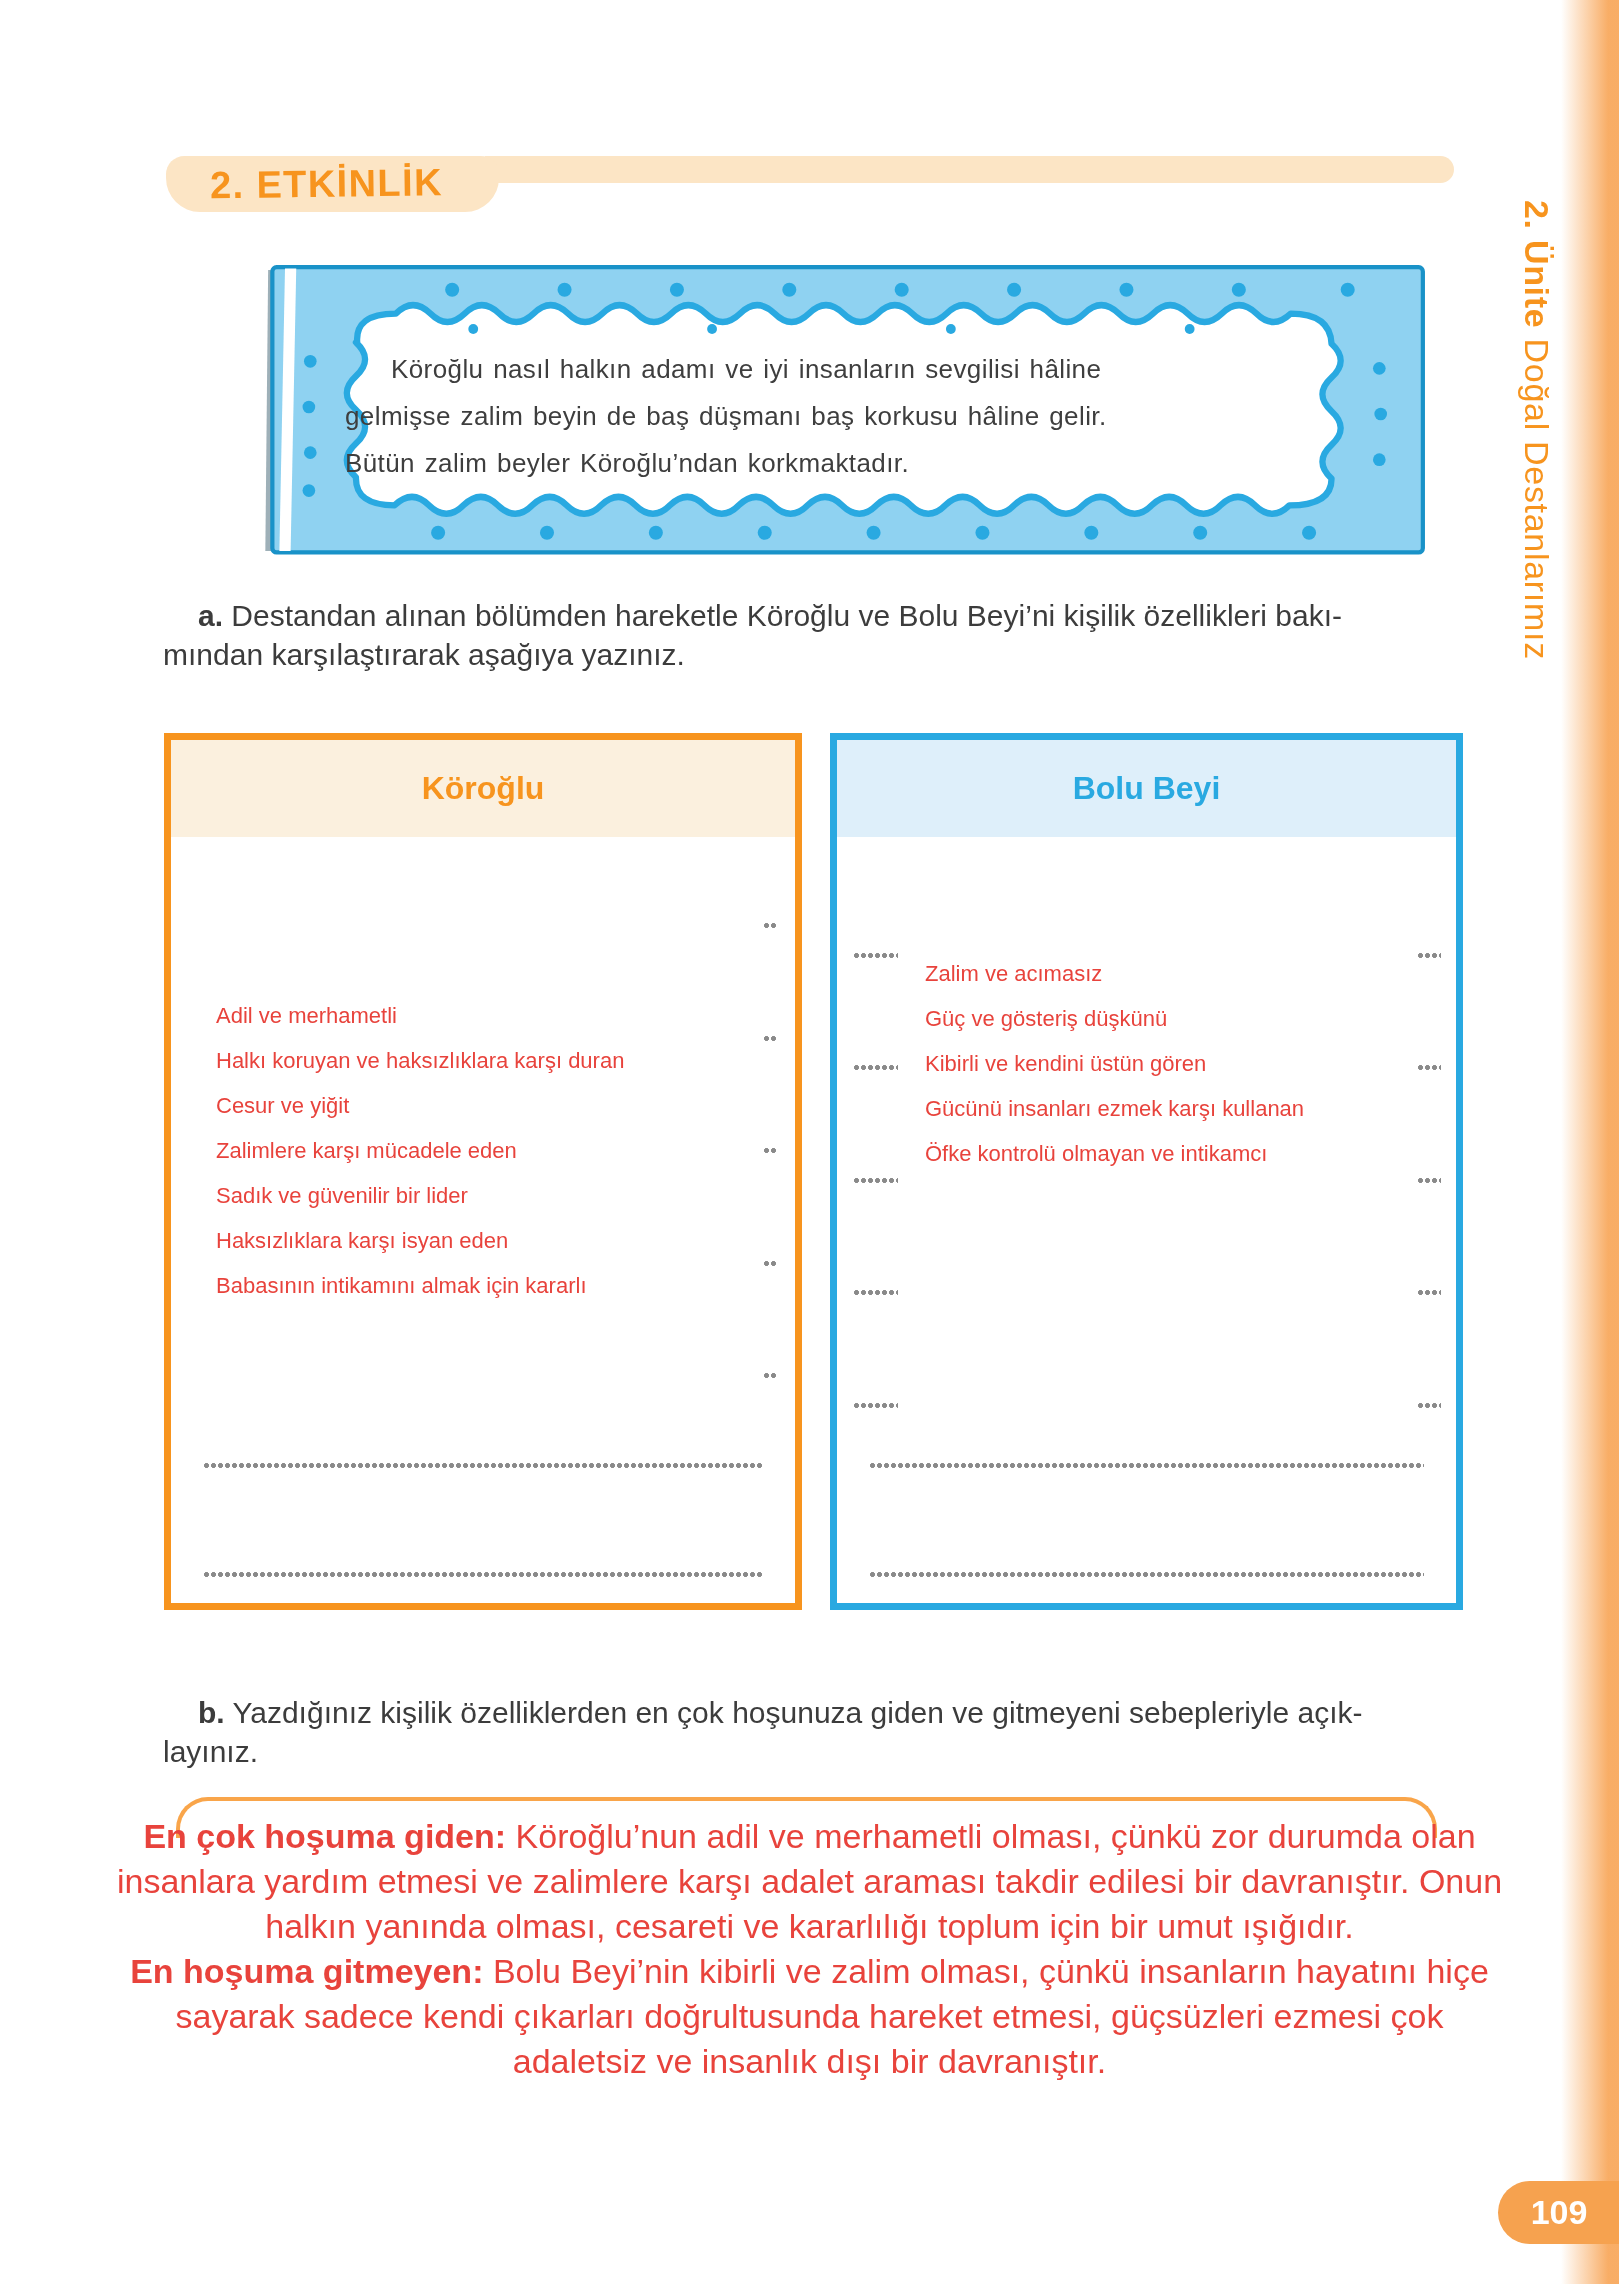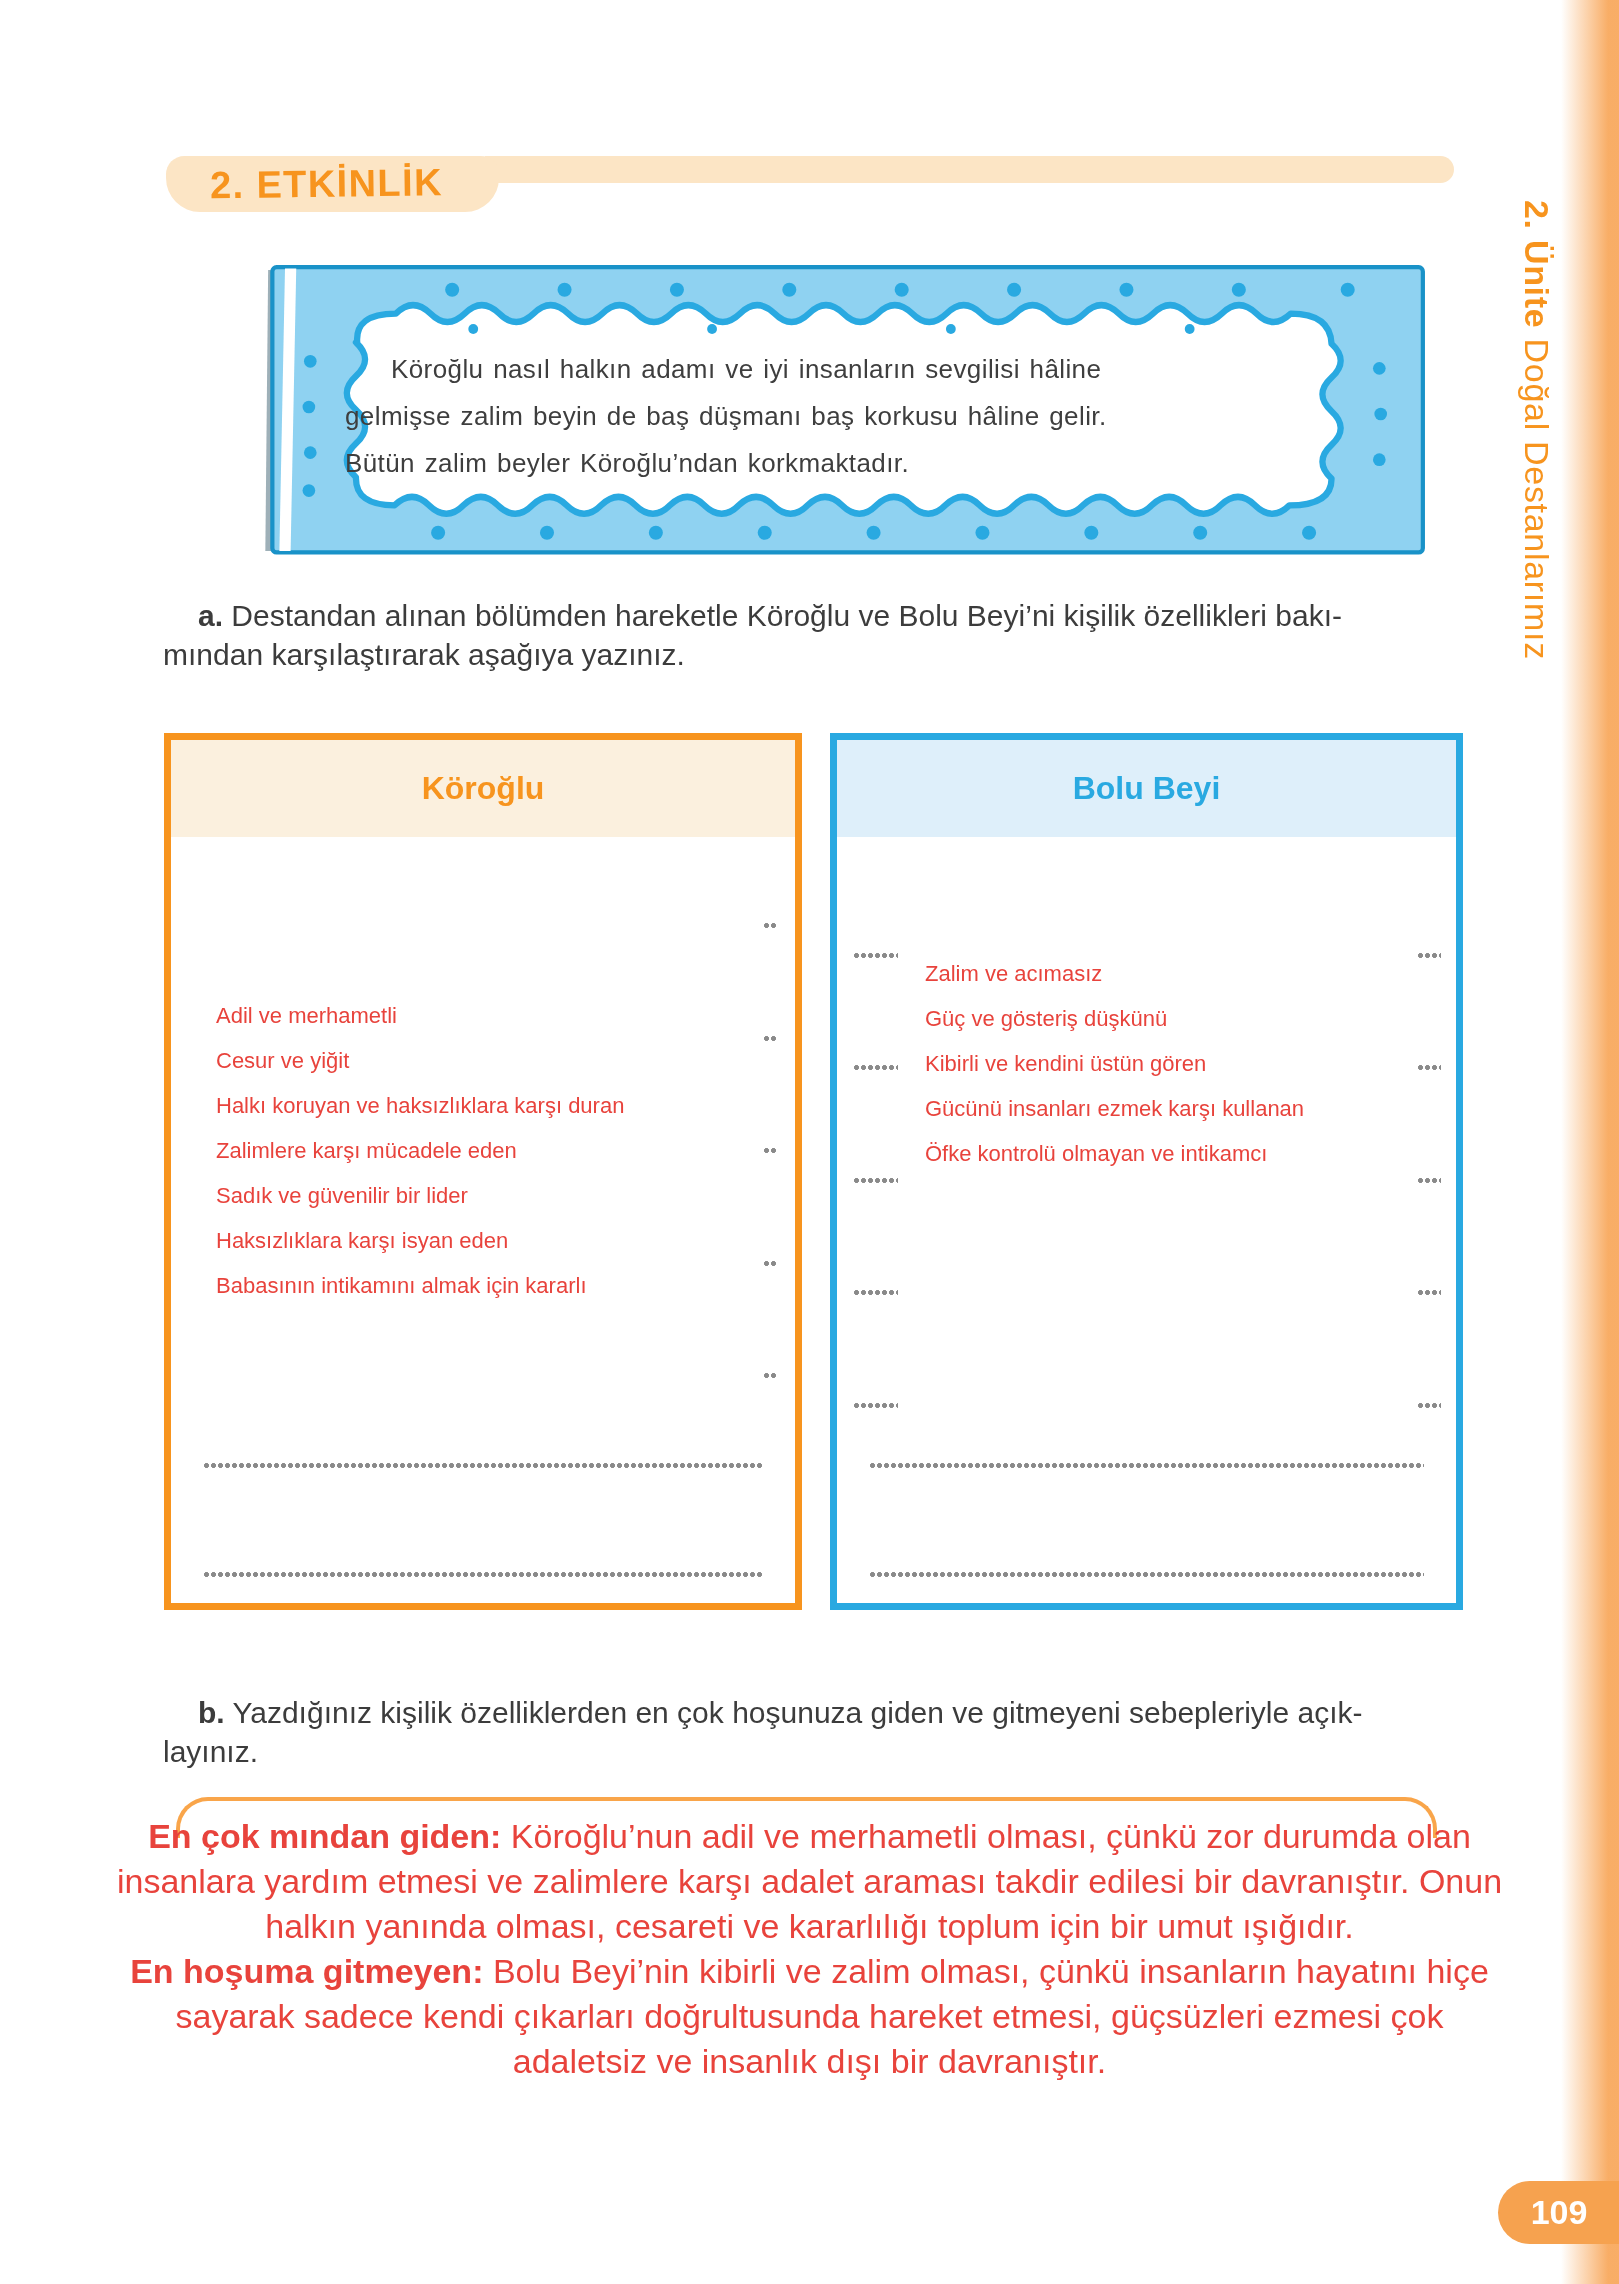--- a/index.html
+++ b/index.html
@@ -144,22 +144,22 @@
     <div class="ind"><b>a.</b><span> Destandan alınan bölümden hareketle Köroğlu ve Bolu Beyi’ni kişilik özellikleri bakı-</span></div>
     <div>mından karşılaştırarak aşağıya yazınız.</div>
   </div>
 
   <section class="char-box koroglu">
     <header class="char-head">
       <h2>Köroğlu</h2>
     </header>
     <div class="trait-list">
         <div class="trait-item">Adil ve merhametli</div>
+        <div class="trait-item">Halkı koruyan ve haksızlıklara karşı duran</div>
         <div class="trait-item">Cesur ve yiğit</div>
-        <div class="trait-item">Halkı koruyan ve haksızlıklara karşı duran</div>
         <div class="trait-item">Zalimlere karşı mücadele eden</div>
         <div class="trait-item">Sadık ve güvenilir bir lider</div>
         <div class="trait-item">Haksızlıklara karşı isyan eden</div>
         <div class="trait-item">Babasının intikamını almak için kararlı</div>
       </div>
     <i class="dots frag t" style="top:181px"></i>
     <i class="dots frag t" style="top:294px"></i>
     <i class="dots frag t" style="top:406px"></i>
     <i class="dots frag t" style="top:519px"></i>
     <i class="dots frag t" style="top:631px"></i>
@@ -192,21 +192,21 @@
     <i class="dots rule" style="top:830px"></i>
   </section>
 
   <div class="task task-b">
     <div class="ind"><b>b.</b><span> Yazdığınız kişilik özelliklerden en çok hoşunuza giden ve gitmeyeni sebepleriyle açık-</span></div>
     <div>layınız.</div>
   </div>
 
   <div class="answer-bracket"></div>
   <div class="answers">
-    <p><b>En çok mından giden:</b><span> Köroğlu’nun adil ve merhametli olması, çünkü zor durumda olan insanlara yardım etmesi ve zalimlere karşı adalet araması takdir edilesi bir davranıştır. Onun halkın yanında olması, cesareti ve kararlılığı toplum için bir umut ışığıdır.</span></p>
+    <p><b>En çok hoşuma giden:</b><span> Köroğlu’nun adil ve merhametli olması, çünkü zor durumda olan insanlara yardım etmesi ve zalimlere karşı adalet araması takdir edilesi bir davranıştır. Onun halkın yanında olması, cesareti ve kararlılığı toplum için bir umut ışığıdır.</span></p>
     <p><b>En hoşuma gitmeyen:</b><span> Bolu Beyi’nin kibirli ve zalim olması, çünkü insanların hayatını hiçe sayarak sadece kendi çıkarları doğrultusunda hareket etmesi, güçsüzleri ezmesi çok adaletsiz ve insanlık dışı bir davranıştır.</span></p>
   </div>
 
   <div class="page-pill">
     <span>109</span>
   </div>
 
 </div>
 
 

